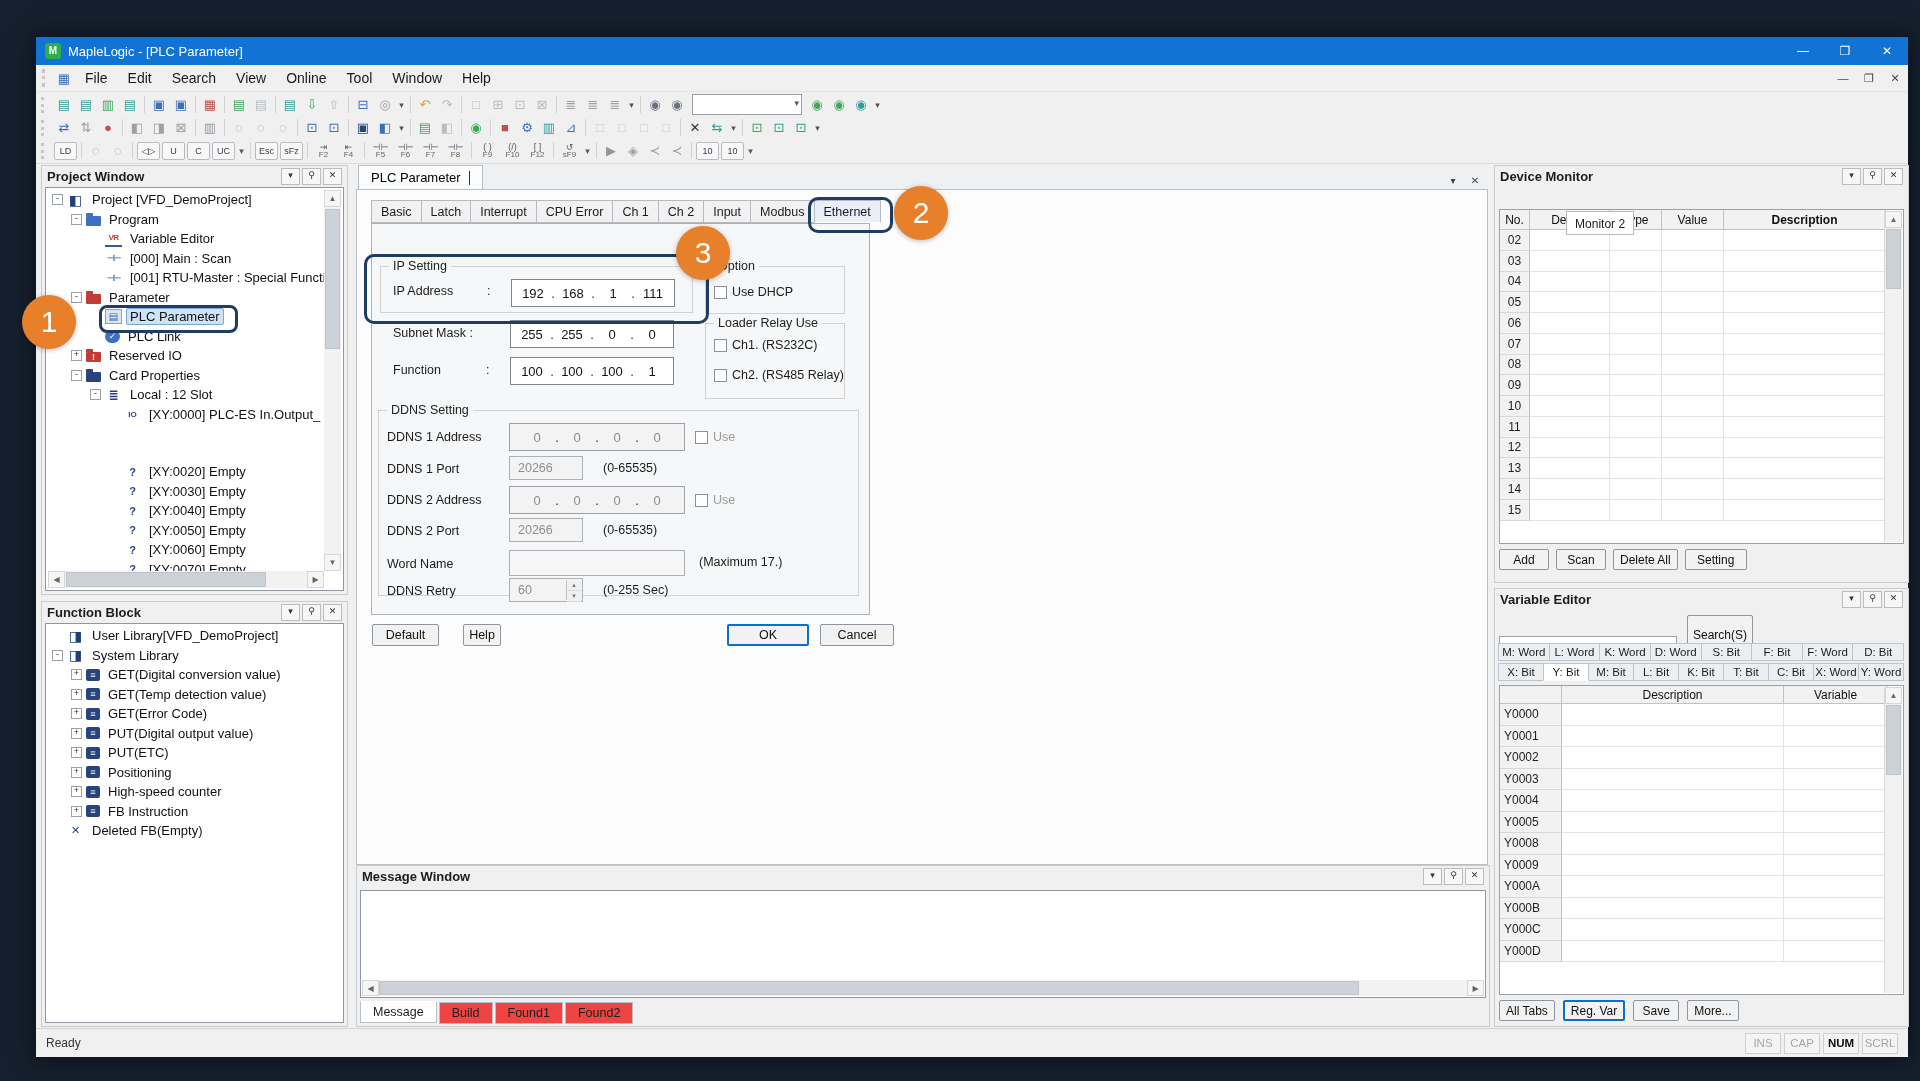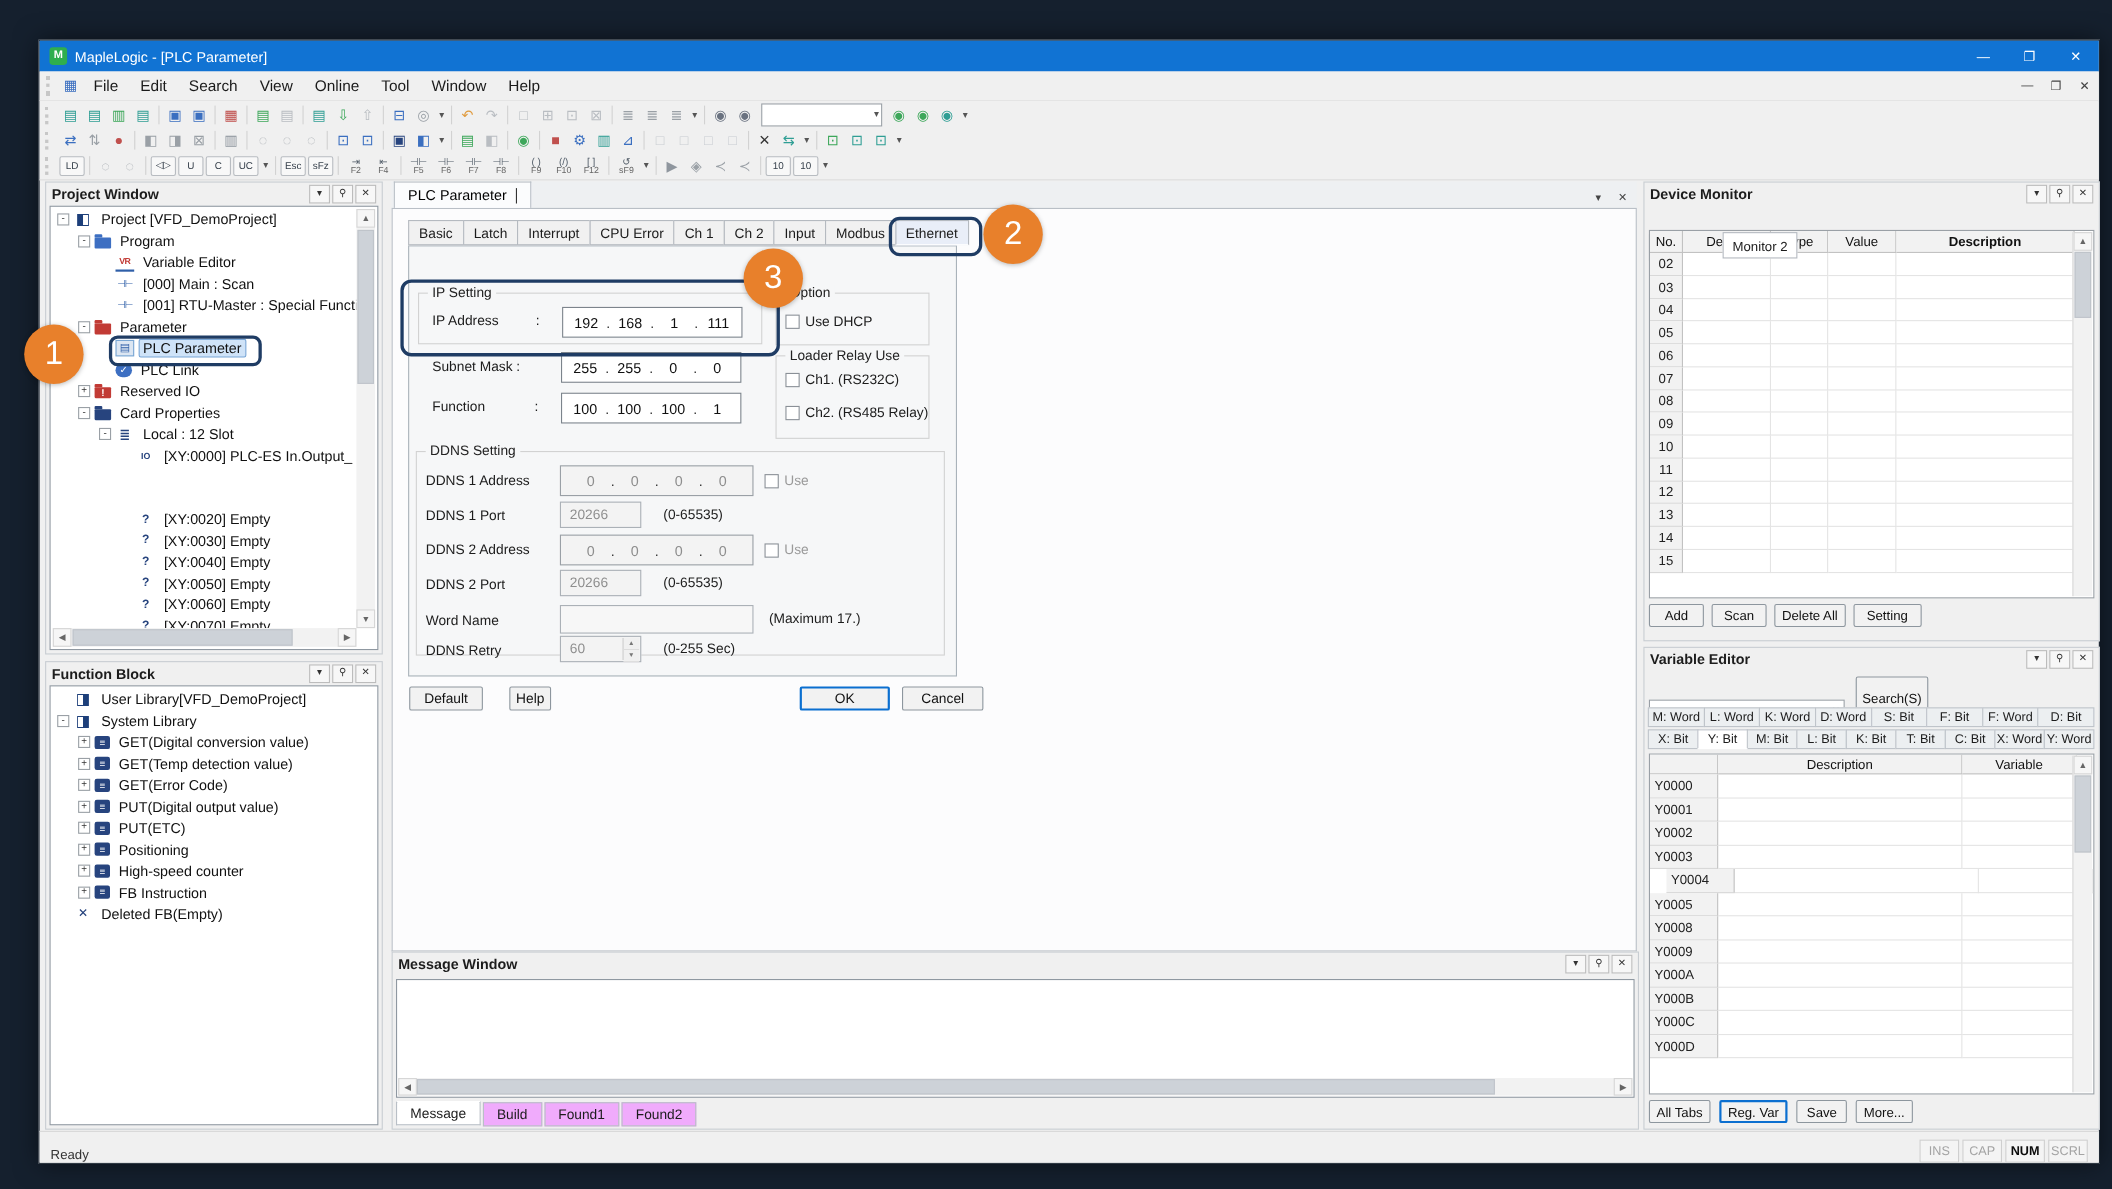--- a/index.html
+++ b/index.html
@@ -108,21 +108,21 @@
   .cbrow.dis{color:#9a9a9a}
   .hint{position:absolute;font-size:12.5px;color:#1c1c1c;white-space:nowrap}
   .btn{position:absolute;height:22px;background:#f2f2f2;border:1px solid #8d969e;font-size:12.5px;color:#111;
        display:flex;align-items:center;justify-content:center;border-radius:2px;box-sizing:border-box}
   .btn.focus{border:2px solid #0b6fd0}
   
   #msgpanel{position:absolute;left:320px;top:828px;width:1132px;height:160px;background:#f0f0f0;border:1px solid #c8cdd2}
   #msgbody{position:absolute;left:3px;right:3px;top:24px;height:106px;background:#fff;border:1px solid #8f98a1}
   #msgsb{position:absolute;left:1px;right:1px;bottom:1px;height:16px;background:#f2f2f2}
   #msgtabs{position:absolute;left:3px;top:136px;display:flex}
-  .mtab{padding:3px 12px;font-size:12.5px;border:1px solid #b9bfc6;background:#f0abfc;margin-right:2px;color:#1c1c1c}
+  .mtab{padding:3px 12px;font-size:12.5px;border:1px solid #b9bfc6;background:#ef4444;margin-right:2px;color:#1c1c1c}
   .mtab.active{background:#fff;border-top-color:#fff;position:relative;top:-1px}
   
   #devpanel{left:1458px;top:128px;width:413px;height:416px}
   #varpanel{left:1458px;top:551px;width:413px;height:437px}
   .dmtabs{position:absolute;left:4px;top:26px;display:flex;font-size:12px}
   .dmtab{padding:3px 8px;background:#eceff1;border:1px solid #b5bac0;margin-right:-1px;color:#1c1c1c}
   .dmtab.active{background:#fff;position:relative;top:-2px;padding-top:5px;z-index:2}
   .gridtable{position:absolute;background:#fff;border:1px solid #9aa0a6;overflow:hidden}
   .ghead,.grow{display:flex}
   .ghc{background:#f2f2f2;border-right:1px solid #c2c2c2;border-bottom:1px solid #c2c2c2;font-size:12px;color:#111;
@@ -136,21 +136,21 @@
   .sbtn.focus{border:2px solid #0b6fd0}
   .vesearch{position:absolute;left:4px;top:26px;width:178px;height:22px;background:#fff;border:1px solid #9aa0a6;box-sizing:border-box}
   .vesearch .ca{position:absolute;right:4px;top:4px;font-size:10px;color:#555}
   .vetabs{position:absolute;left:4px;right:4px;display:flex}
   .vetab{flex:1;padding:2px 0;font-size:11.5px;text-align:center;background:#eceff1;border:1px solid #bfc4ca;
          margin-left:-1px;color:#1c1c1c;white-space:nowrap}
   .vetab.active{background:#fff;border-bottom-color:#fff;position:relative;z-index:2}
   .vebtns{position:absolute;left:4px;bottom:5px;display:flex;gap:8px}
   
   #statusbar{position:absolute;left:0;right:0;bottom:0;height:28px;background:#f0f0f0;border-top:1px solid #d6d6d6;
-             display:flex;align-items:flex-end;font-size:12px;color:#333;padding:0 10px}
+             display:flex;align-items:center;font-size:12px;color:#333;padding:0 10px}
   #statusbar .sp{flex:1}
   .si{width:34px;height:19px;border:1px solid #cfcfcf;background:#f4f4f4;color:#a4a4a4;display:flex;align-items:center;
       justify-content:center;font-size:11.5px;margin-left:3px}
   .si.active{color:#0c0c0c;font-weight:bold}
   
   .anno-rect{position:absolute;border:3px solid #1f3c64;border-radius:10px;z-index:40;pointer-events:none}
   .anno-circle{position:absolute;width:54px;height:54px;border-radius:50%;background:#e8802b;color:#fff;font-size:30px;
                display:flex;align-items:center;justify-content:center;z-index:50;pointer-events:none;
                box-shadow:0 1px 5px rgba(0,0,0,.28)}
 </style>
@@ -918,21 +918,21 @@
               <div class="gnc" style="width: 62px; height: 21.5px; justify-content: flex-start; padding-left: 4px;">Y0002</div>
               <div class="gcc" style="width: 222px; height: 21.5px;"></div>
               <div class="gcc" style="width: 104px; height: 21.5px;"></div>
             </div>
             <div class="grow">
               <div class="gnc" style="width: 62px; height: 21.5px; justify-content: flex-start; padding-left: 4px;">Y0003</div>
               <div class="gcc" style="width: 222px; height: 21.5px;"></div>
               <div class="gcc" style="width: 104px; height: 21.5px;"></div>
             </div>
             <div class="grow">
-              <div class="gnc" style="width: 62px; height: 21.5px; justify-content: flex-start; padding-left: 4px; margin-left: 15px;">Y0004</div>
+              <div class="gnc" style="width: 62px; height: 21.5px; justify-content: flex-start; padding-left: 4px;">Y0004</div>
               <div class="gcc" style="width: 222px; height: 21.5px;"></div>
               <div class="gcc" style="width: 104px; height: 21.5px;"></div>
             </div>
             <div class="grow">
               <div class="gnc" style="width: 62px; height: 21.5px; justify-content: flex-start; padding-left: 4px;">Y0005</div>
               <div class="gcc" style="width: 222px; height: 21.5px;"></div>
               <div class="gcc" style="width: 104px; height: 21.5px;"></div>
             </div>
             <div class="grow">
               <div class="gnc" style="width: 62px; height: 21.5px; justify-content: flex-start; padding-left: 4px;">Y0008</div>

